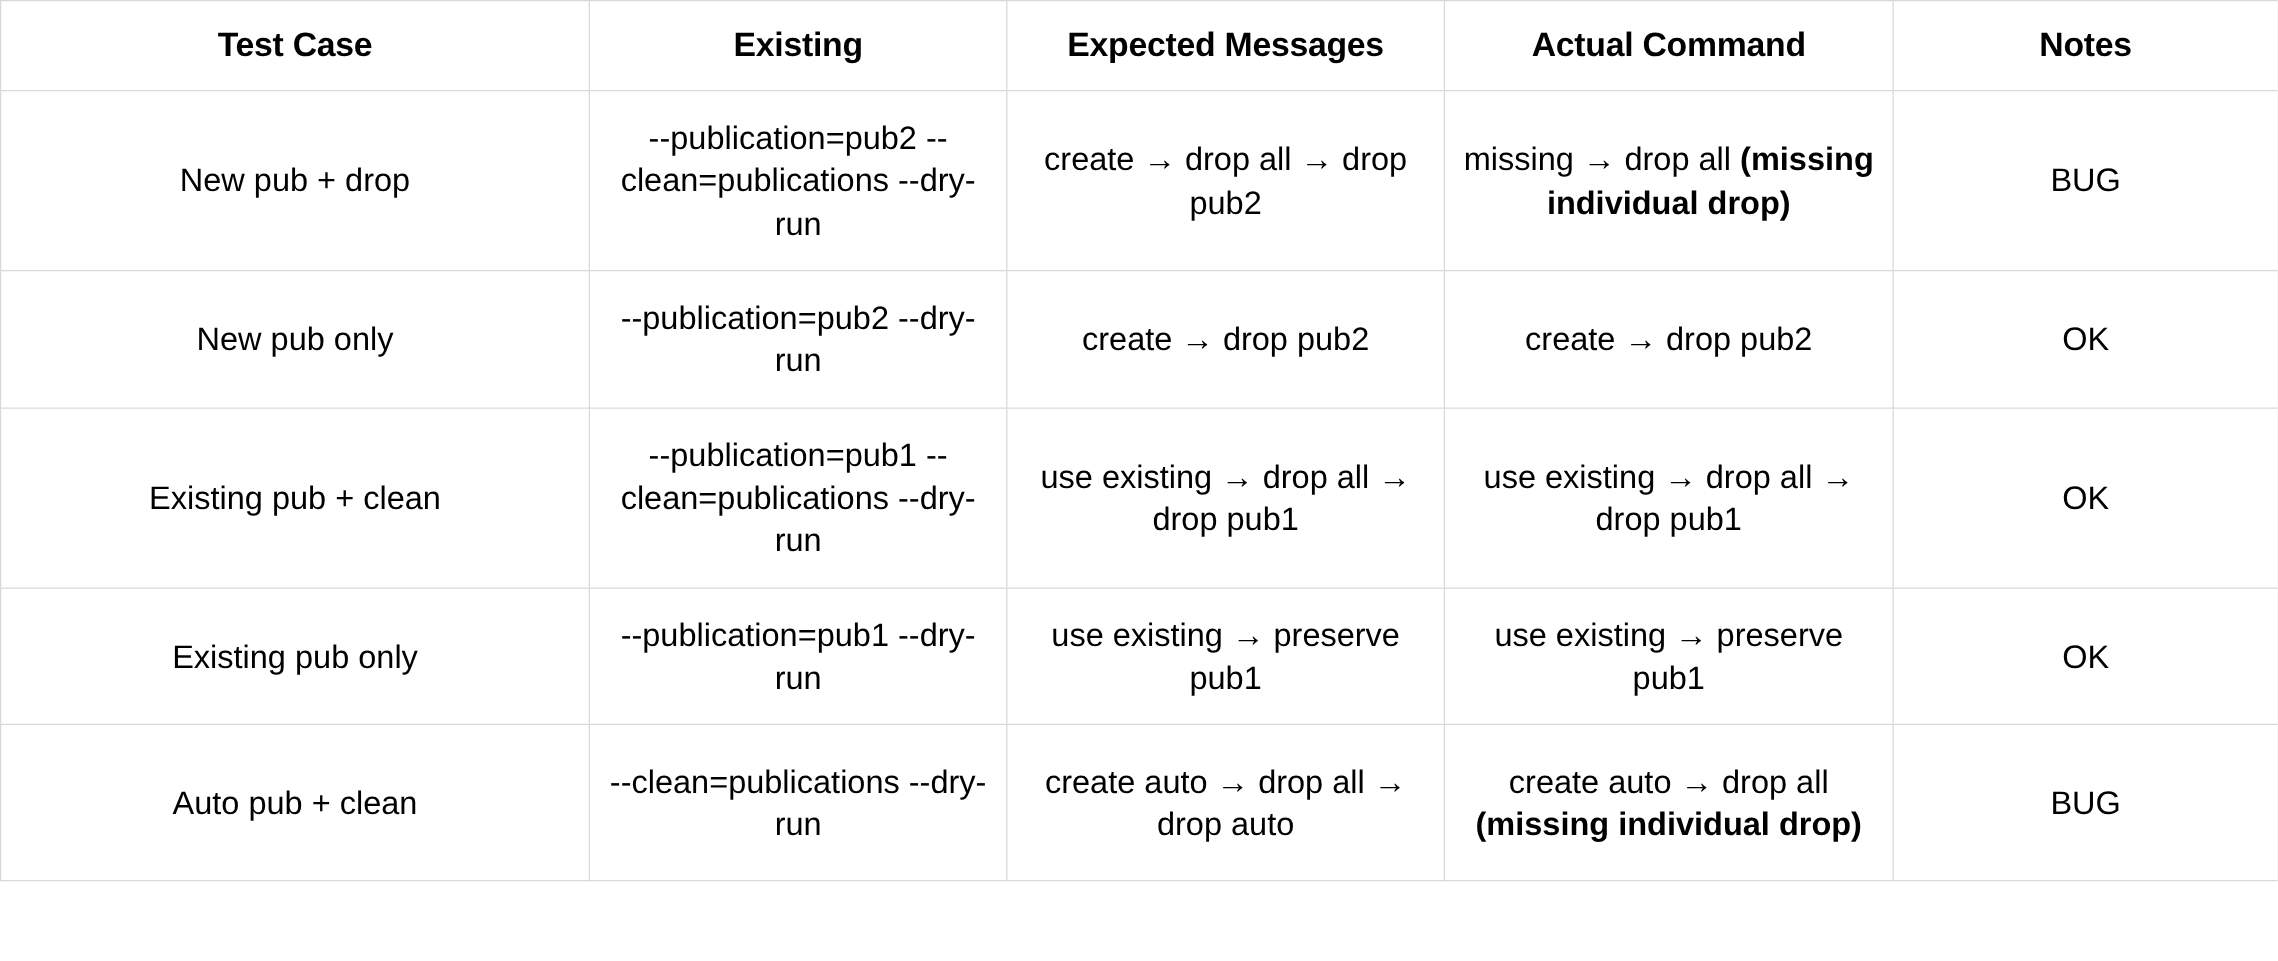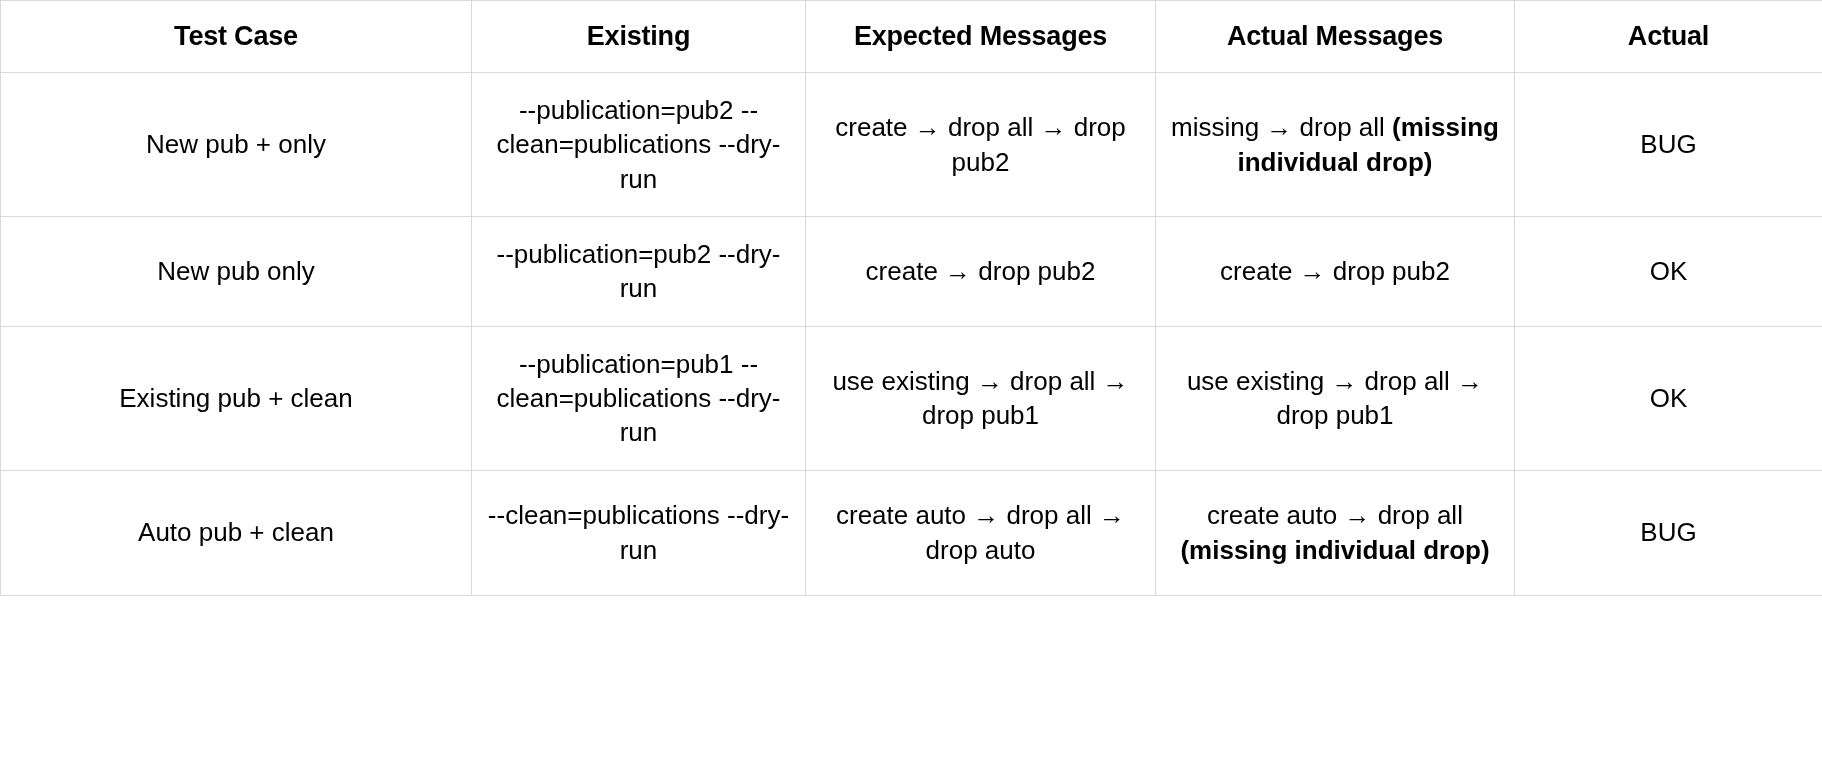--- a/index.html
+++ b/index.html
@@ -83,28 +83,28 @@
       <col class="c-command">
       <col class="c-expect">
       <col class="c-actual">
       <col class="c-notes">
     </colgroup>
     <thead>
       <tr>
         <th>Test Case</th>
         <th>Existing</th>
         <th>Expected Messages</th>
-        <th>Actual Messages</th>
-        <th>Actual</th>
+        <th>Actual Command</th>
+        <th>Notes</th>
       </tr>
     </thead>
     <tbody>
 
       <tr class="r-tall">
-        <td class="cell-test-case">New pub + only</td>
+        <td class="cell-test-case">New pub + drop</td>
         <td class="cell-command">--publication=pub2 --clean=publications --dry-run</td>
         <td class="cell-expected">create → drop all → drop pub2</td>
         <td class="cell-actual"><span>missing → drop all </span><span class="msg-bold">(missing individual drop)</span></td>
         <td class="cell-notes">BUG</td>
       </tr>
 
       <tr class="r-short">
         <td class="cell-test-case">New pub only</td>
         <td class="cell-command">--publication=pub2 --dry-run</td>
         <td class="cell-expected">create → drop pub2</td>
@@ -113,20 +113,27 @@
       </tr>
 
       <tr class="r-tall">
         <td class="cell-test-case">Existing pub + clean</td>
         <td class="cell-command">--publication=pub1 --clean=publications --dry-run</td>
         <td class="cell-expected">use existing → drop all → drop pub1</td>
         <td class="cell-actual"><span>use existing → drop all → drop pub1</span><span class="msg-bold"></span></td>
         <td class="cell-notes">OK</td>
       </tr>
 
+      <tr class="r-short">
+        <td class="cell-test-case">Existing pub only</td>
+        <td class="cell-command">--publication=pub1 --dry-run</td>
+        <td class="cell-expected">use existing → preserve pub1</td>
+        <td class="cell-actual"><span>use existing → preserve pub1</span><span class="msg-bold"></span></td>
+        <td class="cell-notes">OK</td>
+      </tr>
 
       <tr class="r-tall">
         <td class="cell-test-case">Auto pub + clean</td>
         <td class="cell-command">--clean=publications --dry-run</td>
         <td class="cell-expected">create auto → drop all → drop auto</td>
         <td class="cell-actual"><span>create auto → drop all </span><span class="msg-bold">(missing individual drop)</span></td>
         <td class="cell-notes">BUG</td>
       </tr>
 
 

